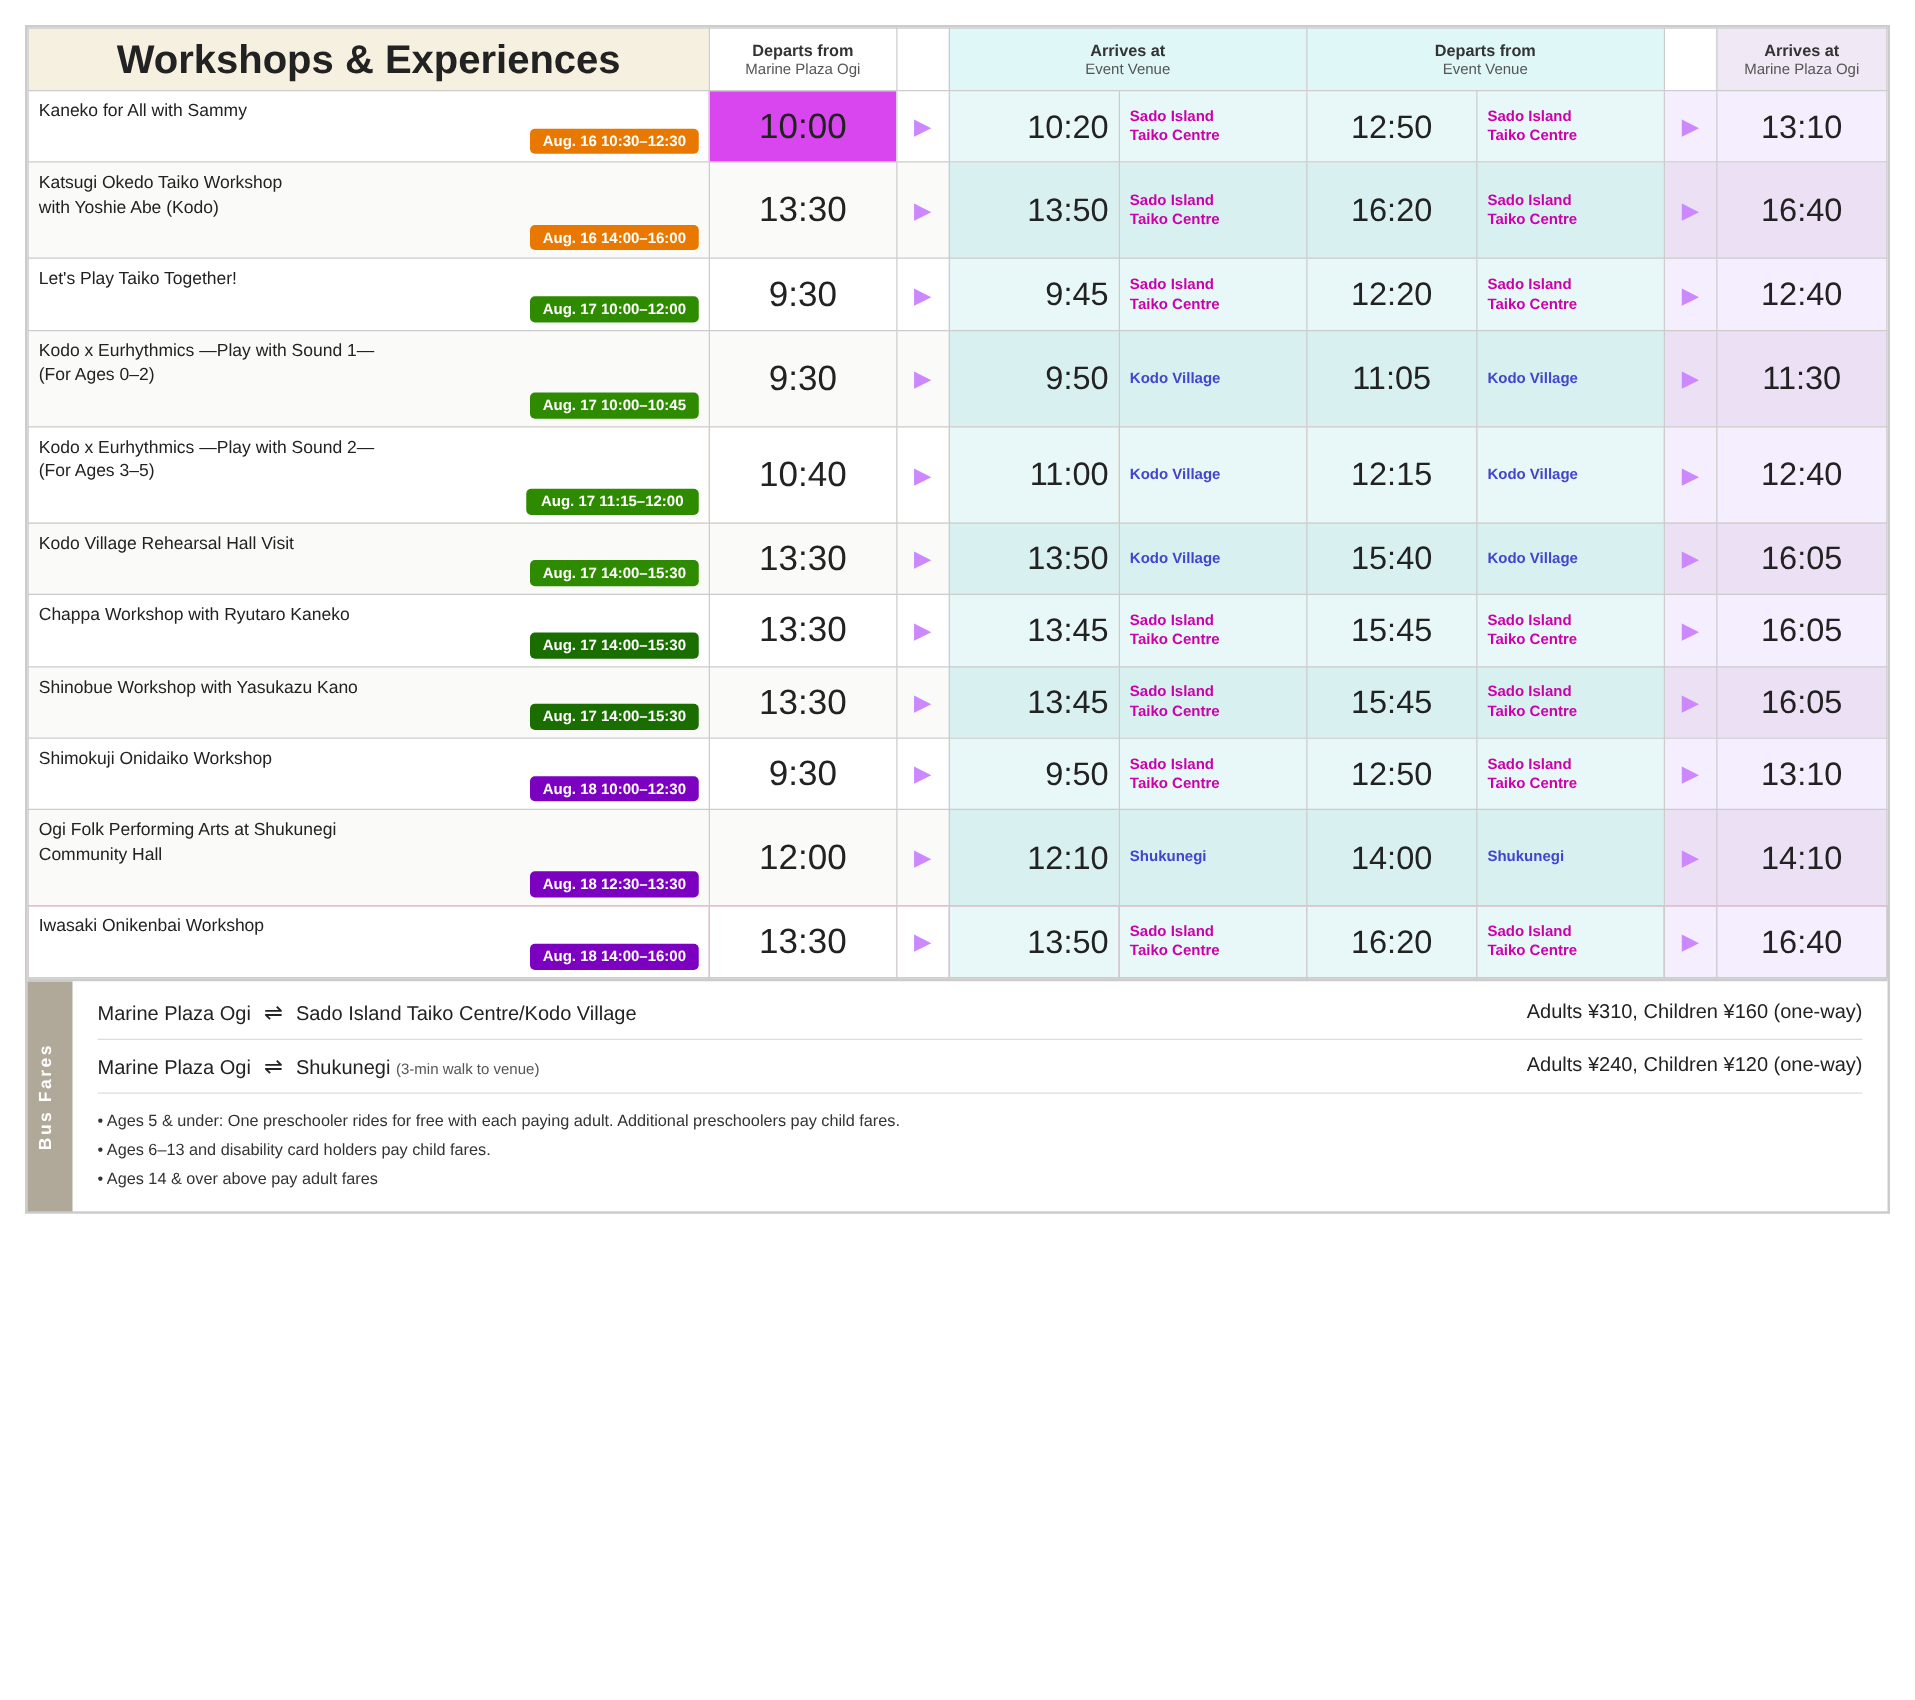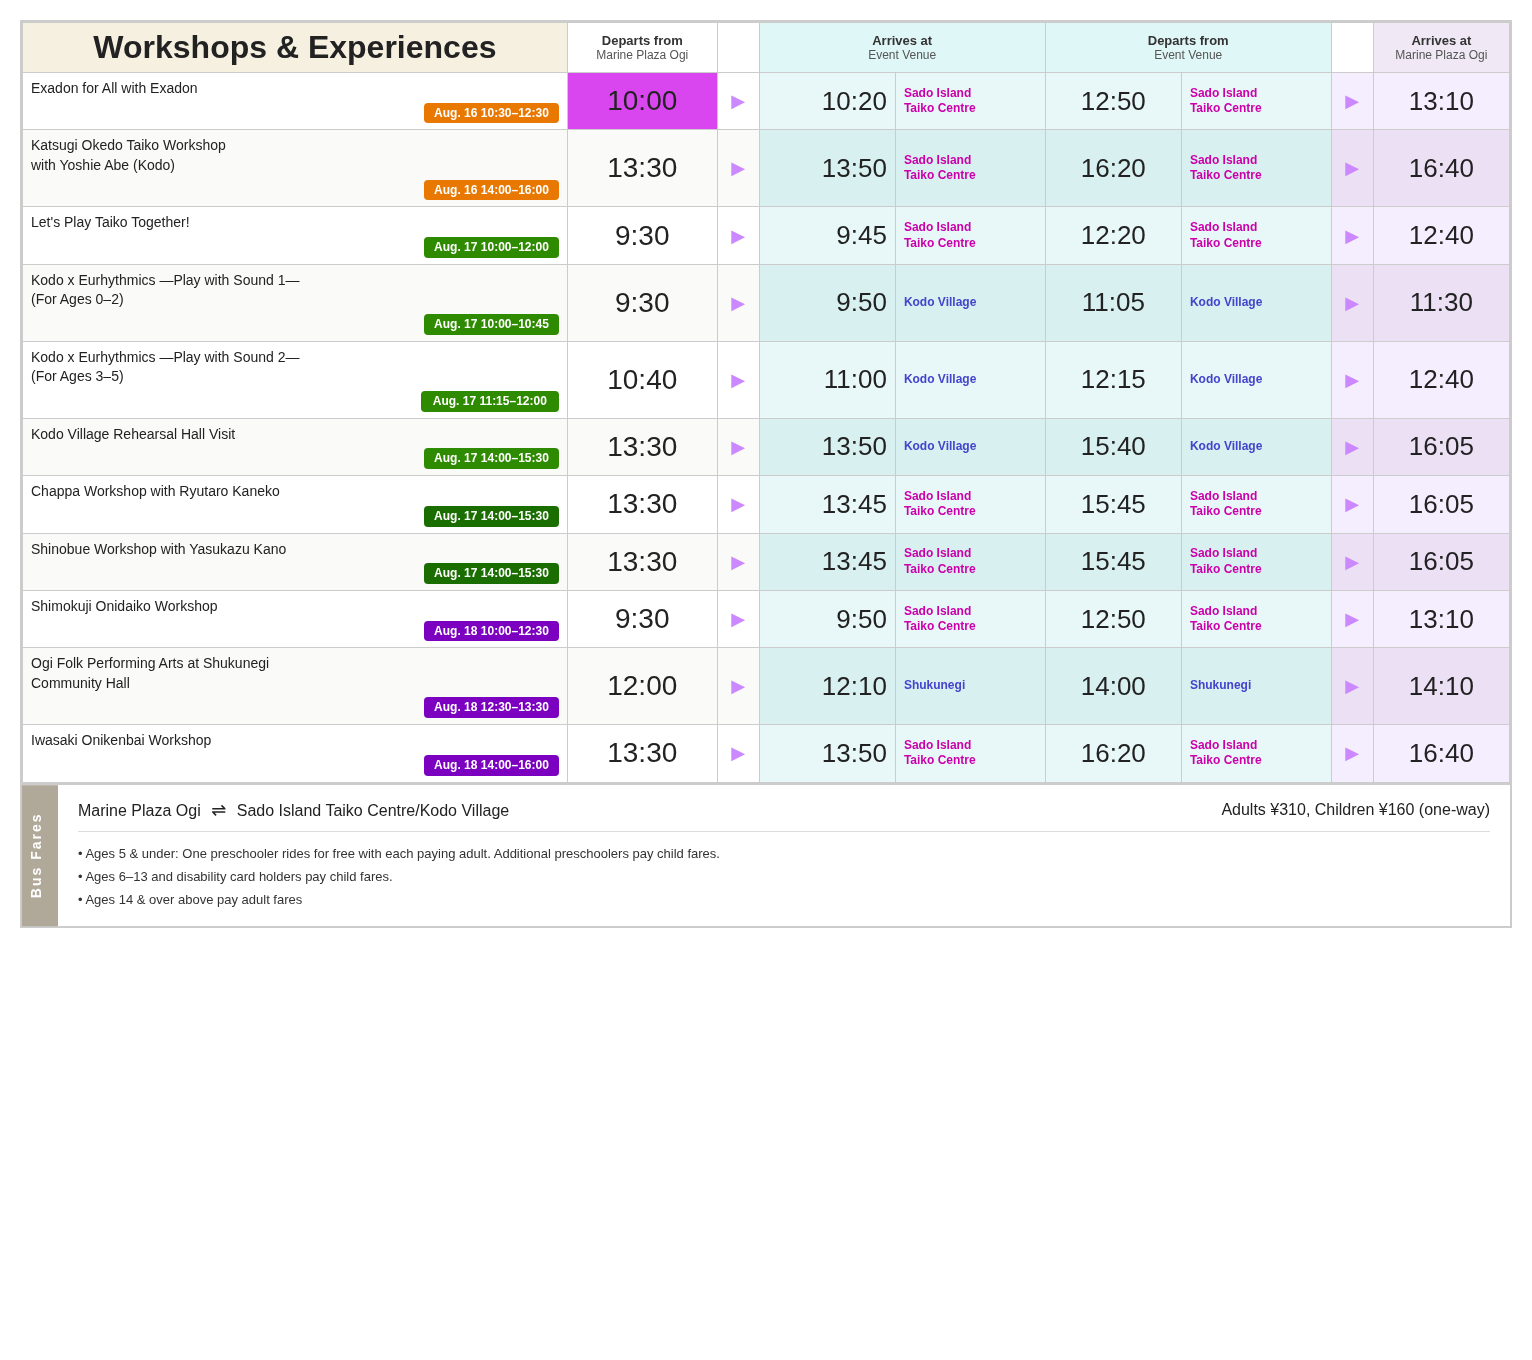--- a/index.html
+++ b/index.html
@@ -210,21 +210,21 @@
         <th colspan="1" class="col-header col-header-purple">
           <div>Arrives at</div>
           <div class="sub-header">Marine Plaza Ogi</div>
         </th>
       </tr>
     </thead>
     <tbody id="schedule-body">
 
     <tr style="background: rgb(255, 255, 255);">
     <td class="event-cell" style="background:#fff">
-      <span>Exadon for All with Exadon</span>
+      <span>Kaneko for All with Sammy</span>
       <br>
       <div style="text-align:right; margin-top:4px;">
         <span style="background:#e87800; color:#fff; font-size:12px; font-weight:bold; border-radius:4px; padding:2px 10px; display:inline-block;">Aug. 16  10:30–12:30</span>
       </div>
     </td>
     <td class="time-cell" style="background:#d946ef">10:00</td>
     <td class="arrow-cell" style="background:#fff">▶</td>
     <td class="arrives-cell" style="background:#e8f8f8">10:20</td>
     <td class="venue-cell" style="background:#e8f8f8">Sado Island<br>Taiko Centre</td>
     <td class="departs2-cell" style="background:#e8f8f8">12:50</td>
@@ -409,20 +409,29 @@
     <div class="bus-fares-label">Bus Fares</div>
     <div class="bus-fares-content">
       <div class="bus-fare-row">
         <div class="bus-route">
           <span>Marine Plaza Ogi</span>
           <span class="transfer-icon">⇌</span>
           <span>Sado Island Taiko Centre/Kodo Village</span>
         </div>
         <div class="bus-price">Adults ¥310, Children ¥160 (one-way)</div>
       </div>
+      <div class="bus-fare-row">
+        <div class="bus-route">
+          <span>Marine Plaza Ogi</span>
+          <span class="transfer-icon">⇌</span>
+          <span>Shukunegi</span>
+          <span style="font-size:12px; color:#555;">(3-min walk to venue)</span>
+        </div>
+        <div class="bus-price">Adults ¥240, Children ¥120 (one-way)</div>
+      </div>
       <div class="bus-notes" id="bus-notes-container">
       <div>• Ages 5 &amp; under: One preschooler rides for free with each paying adult.  Additional preschoolers pay child fares.</div>
           <div>• Ages 6–13 and disability card holders pay child fares.</div>
           <div>• Ages 14 &amp; over above pay adult fares</div>
         </div>
     </div>
   </div>
 </div>
 
 </body></html>

